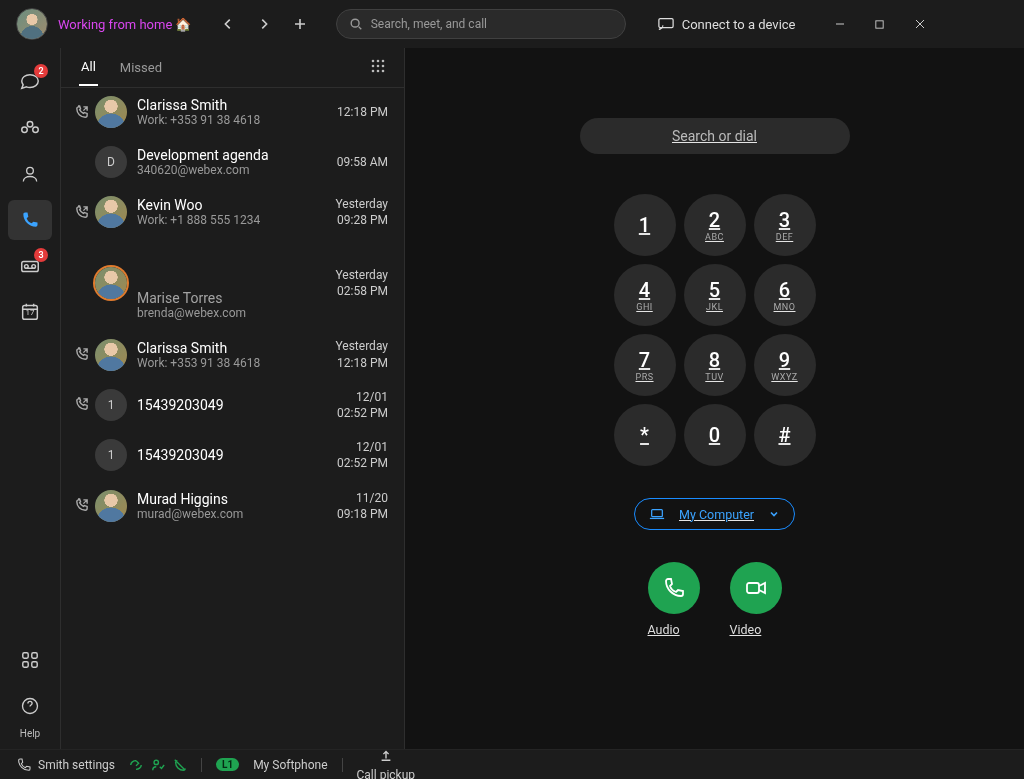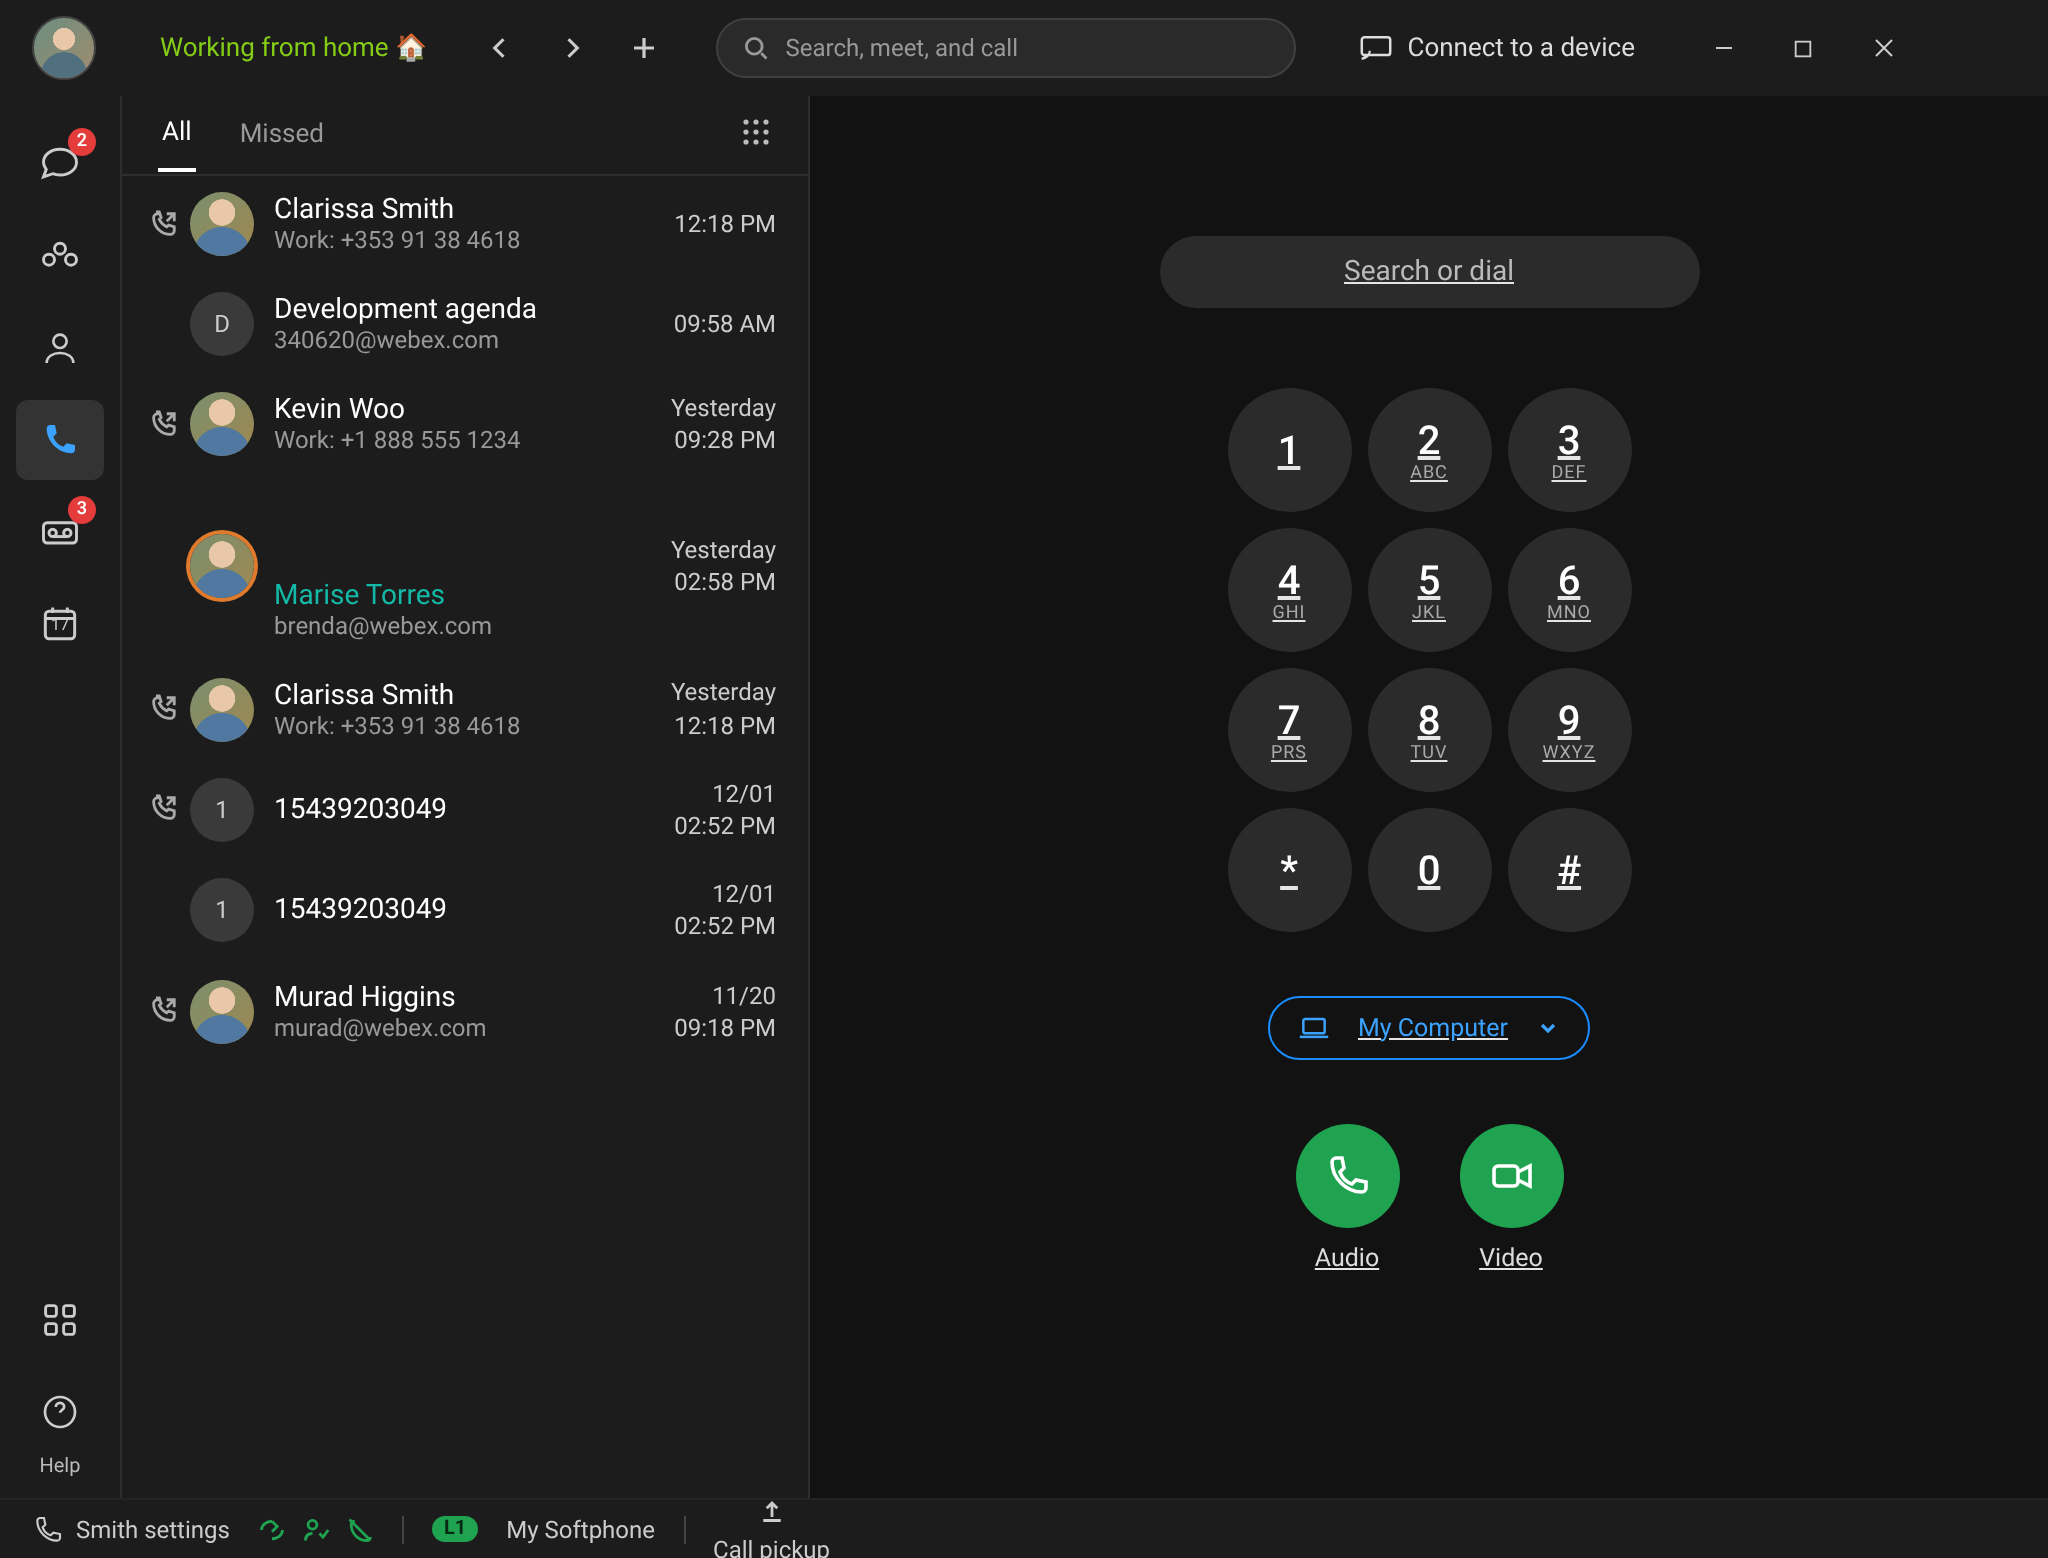--- a/index.html
+++ b/index.html
@@ -1,21 +1,21 @@
 <!DOCTYPE html>
 <html><head>
 <meta charset="utf-8">
 <style>
   *{box-sizing:border-box;margin:0;padding:0;font-family:-apple-system,BlinkMacSystemFont,"Segoe UI",Roboto,Arial,sans-serif;}
   body{width:1024px;height:779px;background:#1c1c1c;color:#e5e5e5;overflow:hidden;border-radius:12px;}
   
   .topbar{height:48px;display:flex;align-items:center;padding:0 16px;gap:8px;}
   .avatar{width:32px;height:32px;border-radius:50%;background:linear-gradient(135deg,#6b8e7f,#a08c6e);position:relative;overflow:hidden;flex-shrink:0;border:1px solid #444;}
   .avatar::after{content:"";position:absolute;inset:0;background:radial-gradient(circle at 50% 35%,#e8c8a8 0 22%,transparent 23%),radial-gradient(circle at 50% 95%,#507080 0 35%,transparent 36%);}
-  .status-label{font-size:13px;color:#84cc16;white-space:nowrap;margin-left:24px;margin-right:12px;}
+  .status-label{font-size:13px;color:#d946ef;white-space:nowrap;margin-left:2px;margin-right:12px;}
   .nav-arrows{display:flex;align-items:center;gap:4px;}
   .icon-btn{width:32px;height:32px;display:flex;align-items:center;justify-content:center;color:#ccc;border-radius:4px;cursor:pointer;}
   .search-bar{flex:1;height:30px;background:#2a2a2a;border:1px solid #404040;border-radius:16px;display:flex;align-items:center;padding:0 12px;color:#999;font-size:12px;margin:0 12px;max-width:290px;}
   .search-bar svg{margin-right:8px;}
   .connect-device{display:flex;align-items:center;gap:8px;font-size:13px;color:#ddd;padding:0 12px;cursor:pointer;}
   .window-controls{display:flex;align-items:center;gap:8px;margin-left:8px;}
   .win-btn{width:32px;height:32px;display:flex;align-items:center;justify-content:center;color:#ccc;font-size:14px;}
   
   .layout{display:flex;height:calc(100% - 48px - 30px);}
   .sidebar{width:60px;display:flex;flex-direction:column;align-items:center;padding-top:14px;gap:6px;}
@@ -33,33 +33,33 @@
   .dial-icon{margin-left:auto;cursor:pointer;color:#bbb;}
   .call-list{flex:1;overflow:auto;}
   .call-item{display:flex;align-items:center;padding:8px 16px 10px 10px;gap:4px;cursor:pointer;}
   .call-ic{width:20px;display:flex;justify-content:center;color:#aaa;flex-shrink:0;font-size:15px;}
   .call-av{width:32px;height:32px;border-radius:50%;background:#3a3a3a;display:flex;align-items:center;justify-content:center;font-size:12px;color:#ccc;flex-shrink:0;position:relative;overflow:hidden;}
   .call-av.person{background:linear-gradient(135deg,#7a8f6e,#a08850);}
   .call-av.person::after{content:"";position:absolute;inset:0;background:radial-gradient(circle at 50% 32%,#e8c8a8 0 24%,transparent 25%),radial-gradient(circle at 50% 100%,#5078a0 0 40%,transparent 41%);}
   .call-av.missed{box-shadow:0 0 0 2px #e07b2e;}
   .call-info{flex:1;min-width:0;margin-left:6px;}
   .call-name{font-size:14px;color:#fff;white-space:nowrap;overflow:hidden;text-overflow:ellipsis;}
-  .call-name.missed{color:#14b8a6;margin-top:44px;}
+  .call-name.missed{color:#a3a3a3;margin-top:44px;}
   .call-sub{font-size:12px;color:#999;white-space:nowrap;overflow:hidden;text-overflow:ellipsis;}
   .call-time{text-align:right;font-size:12px;color:#ccc;flex-shrink:0;line-height:1.35;}
   
   .dialer{flex:1;display:flex;flex-direction:column;align-items:center;padding-top:70px;background:#121212;text-decoration:underline;}
   .dial-search{width:270px;height:36px;background:#2b2b2b;border-radius:18px;display:flex;align-items:center;justify-content:center;color:#bbb;font-size:14px;margin-bottom:40px;}
   .keypad{display:grid;grid-template-columns:repeat(3,62px);grid-auto-rows:62px;gap:8px;}
   .key{background:#2b2b2b;border-radius:50%;display:flex;flex-direction:column;align-items:center;justify-content:center;color:#fff;cursor:pointer;}
   .key .d{font-size:20px;font-weight:500;}
   .key .l{font-size:9px;color:#aaa;letter-spacing:0.5px;}
   .device-sel{margin-top:32px;height:32px;border:1px solid #1a8cff;border-radius:16px;padding:0 14px;display:flex;align-items:center;gap:14px;color:#3ba3ff;font-size:12.5px;cursor:pointer;}
   .call-btns{display:flex;gap:30px;margin-top:32px;}
-  .call-btn{display:flex;flex-direction:column;align-items:center;gap:8px;cursor:pointer;}
+  .call-btn{display:flex;flex-direction:column;align-items:flex-start;gap:8px;cursor:pointer;}
   .call-circle{width:52px;height:52px;border-radius:50%;background:#1fa351;display:flex;align-items:center;justify-content:center;color:#fff;}
   .call-lbl{font-size:12.5px;color:#ddd;}
   
   .bottombar{height:30px;display:flex;align-items:center;padding:0 16px;gap:14px;font-size:12px;color:#ccc;border-top:1px solid #242424;}
   .bb-sep{width:1px;height:14px;background:#444;}
   .line-badge{background:#1fa351;color:#062a14;font-size:10px;font-weight:700;padding:1px 6px;border-radius:8px;}
 </style>
 </head>
 <body>
 

